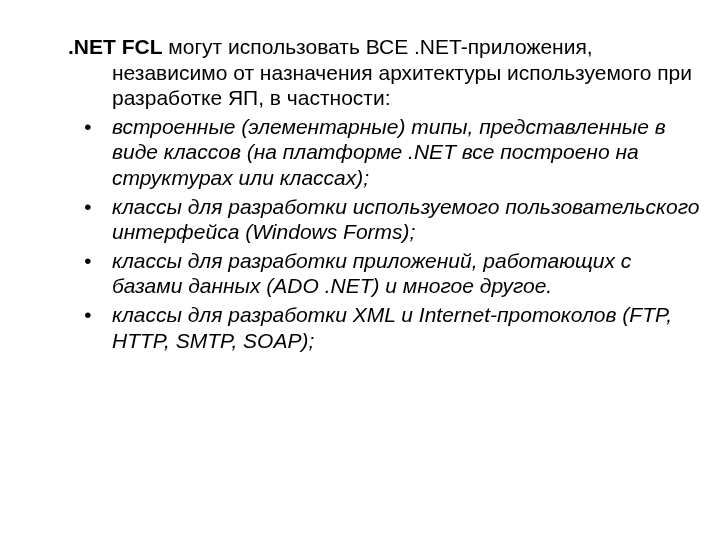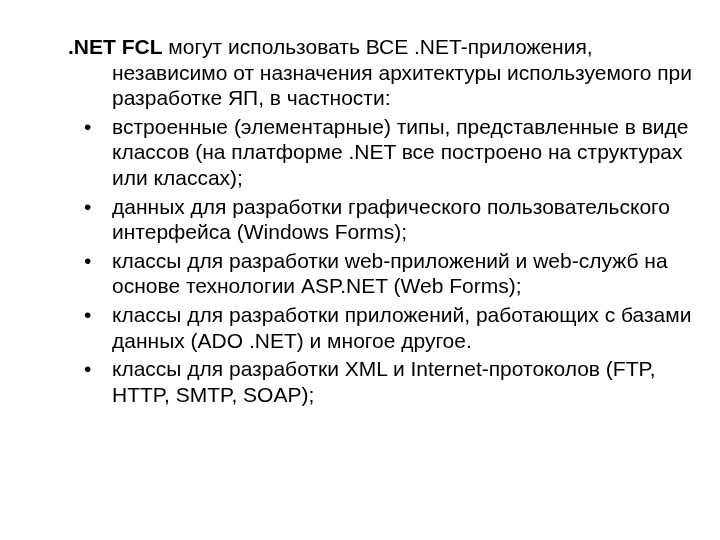--- a/index.html
+++ b/index.html
@@ -21,20 +21,21 @@
       font-size: 21px;
       line-height: 1.22;
       padding-left: 44px;
       text-indent: -44px;
       margin-bottom: 3px;
     }
     .intro .bold { font-weight: bold; }
     ul.bullets {
       list-style: none;
       padding-left: 0;
+      font-style: italic;
     }
     ul.bullets li {
       font-size: 21px;
       line-height: 1.22;
       position: relative;
       padding-left: 44px;
       margin-bottom: 3px;
     }
     ul.bullets li::before {
       content: "•";
@@ -48,19 +49,18 @@
 <body>
 
 <div class="slide">
 
   <p class="intro">
     <span class="bold">.NET FCL</span><span> могут использовать ВСЕ .NET-приложения, независимо от назначения архитектуры используемого при разработке ЯП, в частности:</span>
   </p>
 
   <ul class="bullets">
     <li>встроенные (элементарные) типы, представленные в виде классов (на платформе .NET все построено на структурах или классах);</li>
-    <li>данных для разработки графического пользовательского интерфейса (Windows Forms);</li>
-    <li>классы для разработки web-приложений и web-служб на основе технологии ASP.NET (Web Forms);</li>
+    <li>классы для разработки используемого пользовательского интерфейса (Windows Forms);</li>
     <li>классы для разработки приложений, работающих с базами данных (ADO .NET) и многое другое.</li>
     <li>классы для разработки XML и Internet-протоколов (FTP, HTTP, SMTP, SOAP);</li>
   </ul>
 
 </div>
 
 </body></html>

